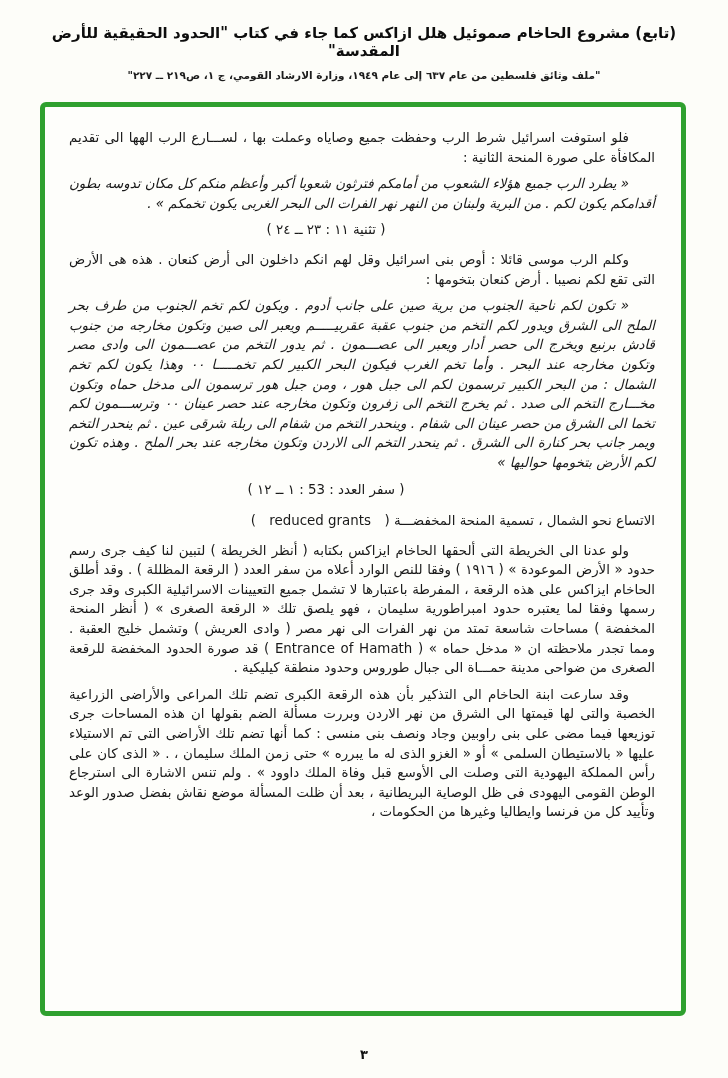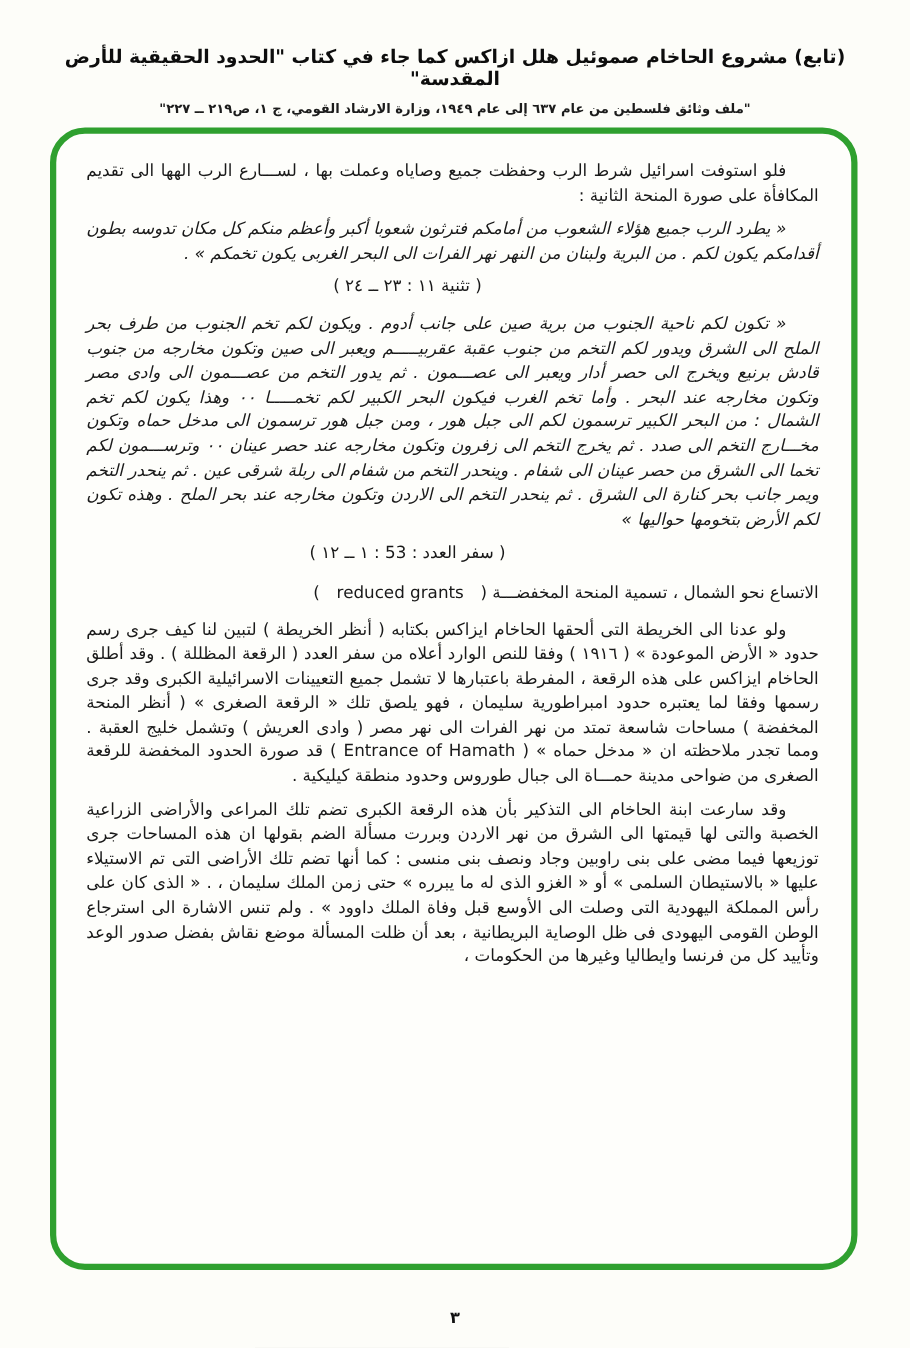--- a/index.html
+++ b/index.html
@@ -13,21 +13,21 @@
     height: 1078px;
     margin: 0 auto;
     background: #fdfdf9;
     direction: rtl;
     font-family: "DejaVu Sans", sans-serif;
     color: #151515;
     overflow: hidden;
   }
   .header {
     text-align: center;
-    padding-top: 36px;
+    padding-top: 24px;
   }
   .title {
     margin: 0 30px;
     font-size: 15px;
     font-weight: bold;
     letter-spacing: 0.2px;
     color: #0d0d0d;
   }
   .subtitle {
     margin-top: 9px;
@@ -35,21 +35,21 @@
     font-weight: bold;
     color: #1c1c1c;
   }
   .frame {
     position: absolute;
     top: 102px;
     right: 42px;
     left: 40px;
     bottom: 62px;
     border: 5px solid var(--frame-border, #2fa02f);
-    border-radius: 28px;
+    border-radius: 6px;
     box-sizing: border-box;
     padding: 14px 26px 10px 24px;
     background: #fefefb;
     overflow: hidden;
   }
   .frame p {
     margin: 7px 0;
     font-size: 13.4px;
     line-height: 19.6px;
     text-align: justify;
@@ -86,20 +86,21 @@
 
   <div class="header">
     <div class="title">(تابع) مشروع الحاخام صموئيل هلل ازاكس كما جاء في كتاب "الحدود الحقيقية للأرض المقدسة"</div>
     <div class="subtitle">"ملف وثائق فلسطين من عام ٦٣٧ إلى عام ١٩٤٩، وزارة الارشاد القومي، ج ١، ص٢١٩ ــ ٢٢٧"</div>
   </div>
 
   <div class="frame">
     <p class="indent">فلو استوفت اسرائيل شرط الرب وحفظت جميع وصاياه وعملت بها ، لســـارع الرب الهها الى تقديم المكافأة على صورة المنحة الثانية :</p>
     <p class="quote">« يطرد الرب جميع هؤلاء الشعوب من أمامكم فترثون شعوبا أكبر وأعظم منكم كل مكان تدوسه بطون أقدامكم يكون لكم . من البرية ولبنان من النهر نهر الفرات الى البحر الغربى يكون تخمكم » .</p>
     <p class="cite">( تثنية ١١ : ٢٣ ــ ٢٤ )</p>
+    <p class="indent">وكلم الرب موسى قائلا : أوص بنى اسرائيل وقل لهم انكم داخلون الى أرض كنعان . هذه هى الأرض التى تقع لكم نصيبا . أرض كنعان بتخومها :</p>
     <p class="quote">« تكون لكم ناحية الجنوب من برية صين على جانب أدوم . ويكون لكم تخم الجنوب من طرف بحر الملح الى الشرق ويدور لكم التخم من جنوب عقبة عقربيـــــم ويعبر الى صين وتكون مخارجه من جنوب قادش برنيع ويخرج الى حصر أدار ويعبر الى عصـــمون . ثم يدور التخم من عصـــمون الى وادى مصر وتكون مخارجه عند البحر . وأما تخم الغرب فيكون البحر الكبير لكم تخمـــــا ٠٠ وهذا يكون لكم تخم الشمال : من البحر الكبير ترسمون لكم الى جبل هور ، ومن جبل هور ترسمون الى مدخل حماه وتكون مخـــارج التخم الى صدد . ثم يخرج التخم الى زفرون وتكون مخارجه عند حصر عينان ٠٠ وترســـمون لكم تخما الى الشرق من حصر عينان الى شفام . وينحدر التخم من شفام الى ربلة شرقى عين . ثم ينحدر التخم ويمر جانب بحر كنارة الى الشرق . ثم ينحدر التخم الى الاردن وتكون مخارجه عند بحر الملح . وهذه تكون لكم الأرض بتخومها حواليها »</p>
     <p class="cite">( سفر العدد : 53 : ١ ــ ١٢ )</p>
     <p class="heading">الاتساع نحو الشمال ، تسمية المنحة المخفضـــة (　reduced grants　)</p>
     <p class="indent">ولو عدنا الى الخريطة التى ألحقها الحاخام ايزاكس بكتابه ( أنظر الخريطة ) لتبين لنا كيف جرى رسم حدود « الأرض الموعودة » ( ١٩١٦ ) وفقا للنص الوارد أعلاه من سفر العدد ( الرقعة المظللة ) . وقد أطلق الحاخام ايزاكس على هذه الرقعة ، المفرطة باعتبارها لا تشمل جميع التعيينات الاسرائيلية الكبرى وقد جرى رسمها وفقا لما يعتبره حدود امبراطورية سليمان ، فهو يلصق تلك « الرقعة الصغرى » ( أنظر المنحة المخفضة ) مساحات شاسعة تمتد من نهر الفرات الى نهر مصر ( وادى العريش ) وتشمل خليج العقبة . ومما تجدر ملاحظته ان « مدخل حماه » ( Entrance of Hamath ) قد صورة الحدود المخفضة للرقعة الصغرى من ضواحى مدينة حمـــاة الى جبال طوروس وحدود منطقة كيليكية .</p>
     <p class="indent">وقد سارعت ابنة الحاخام الى التذكير بأن هذه الرقعة الكبرى تضم تلك المراعى والأراضى الزراعية الخصبة والتى لها قيمتها الى الشرق من نهر الاردن وبررت مسألة الضم بقولها ان هذه المساحات جرى توزيعها فيما مضى على بنى راوبين وجاد ونصف بنى منسى : كما أنها تضم تلك الأراضى التى تم الاستيلاء عليها « بالاستيطان السلمى » أو « الغزو الذى له ما يبرره » حتى زمن الملك سليمان ، . « الذى كان على رأس المملكة اليهودية التى وصلت الى الأوسع قبل وفاة الملك داوود » . ولم تنس الاشارة الى استرجاع الوطن القومى اليهودى فى ظل الوصاية البريطانية ، بعد أن ظلت المسألة موضع نقاش بفضل صدور الوعد وتأييد كل من فرنسا وايطاليا وغيرها من الحكومات ،</p>
   </div>
 
   <div class="footer">٣</div>
 
 </div>

